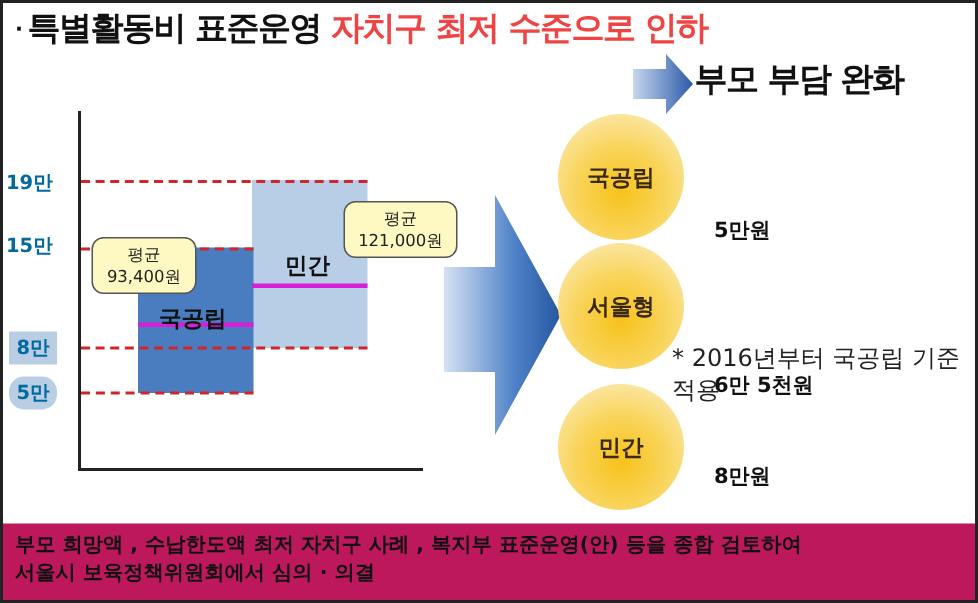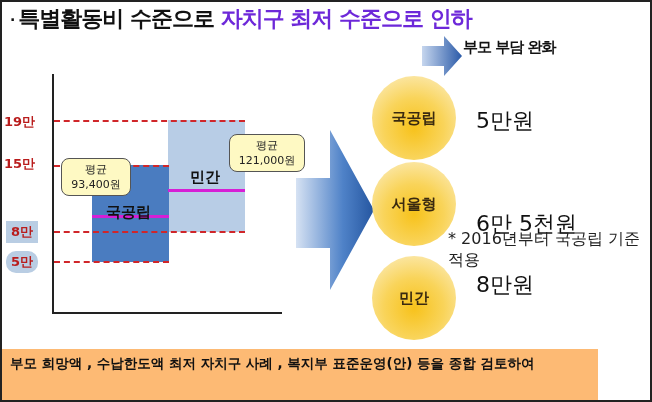--- a/index.html
+++ b/index.html
@@ -1,44 +1,44 @@
 <!DOCTYPE html>
 <html><head>
 <meta charset="utf-8">
 <style>
   * { box-sizing: border-box; margin: 0; padding: 0; }
   body { width: 652px; height: 402px; background: #fff; font-family: "DejaVu Sans", "Liberation Sans", sans-serif; position: relative; overflow: hidden; }
   .frame { position: absolute; left: 0; top: 0; width: 652px; height: 402px; border: 2px solid #222; }
   .title { position: absolute; left: 10px; top: 4px; font-size: 22px; font-weight: bold; color: #111; white-space: nowrap; letter-spacing: -1px; }
-  .title .hl { color: #6d28d9; text-align: right; }
+  .title .hl { color: #ef4444; text-align: right; }
   .title .dot { font-size: 14px; vertical-align: middle; margin-right: 4px; }
-  .subhead { position: absolute; left: 463px; top: 38px; font-size: 15px; font-weight: bold; color: #111; letter-spacing: -1px; }
+  .subhead { position: absolute; left: 463px; top: 38px; font-size: 22px; font-weight: bold; color: #111; letter-spacing: -1px; }
   .small-arrow { position: absolute; left: 422px; top: 36px; width: 40px; height: 40px; }
-  .y-label { position: absolute; font-size: 13px; font-weight: bold; color: #b91c1c; }
+  .y-label { position: absolute; font-size: 13px; font-weight: bold; color: #0369a1; }
   .y-label.boxed { background: #b9cde3; padding: 2px 5px; }
   .axis-v { position: absolute; left: 52px; top: 74px; width: 2px; height: 240px; background: #222; }
   .axis-h { position: absolute; left: 52px; top: 312px; width: 230px; height: 2px; background: #222; }
   .bar { position: absolute; }
   .dash { position: absolute; height: 0; border-top: 2px dashed #d0262a; }
   .avg-line { position: absolute; height: 3px; background: #d61fd6; }
   .bar-label { position: absolute; font-size: 15px; font-weight: bold; color: #111; }
   .callout { position: absolute; background: #fef9c3; border: 1.5px solid #555; border-radius: 8px; font-size: 11px; color: #222; text-align: center; line-height: 15px; padding: 3px 6px; }
   .big-arrow { position: absolute; left: 296px; top: 130px; width: 80px; height: 160px; }
   .circle { position: absolute; width: 84px; height: 84px; border-radius: 50%; background: radial-gradient(circle at 50% 62%, #f7c21b 0%, #f9d45a 45%, #fbe6a3 80%, #fff7e0 100%); display: flex; align-items: center; justify-content: center; font-size: 15px; font-weight: bold; color: #3a2a10; }
-  .circle-value { position: absolute; font-size: 22px; font-weight: normal; color: #111; }
+  .circle-value { position: absolute; font-size: 14px; font-weight: bold; color: #111; margin-top: 39px; }
   .note { position: absolute; left: 448px; top: 229px; font-size: 16px; color: #222; }
-  .footer { position: absolute; left: 2px; top: 349px; width: 596px; height: 51px; background: #fdba74; padding: 5px 8px; font-size: 13.5px; font-weight: bold; color: #111; line-height: 19px; }
+  .footer { position: absolute; left: 2px; top: 349px; width: 648px; height: 51px; background: #be185d; padding: 5px 8px; font-size: 13.5px; font-weight: bold; color: #111; line-height: 19px; }
 </style>
 </head>
 <body>
 
 <div class="frame"></div>
 
 <div class="title">
-  <span class="dot">·</span><span>특별활동비 수준으로 </span><span class="hl">자치구 최저 수준으로 인하</span>
+  <span class="dot">·</span><span>특별활동비 표준운영 </span><span class="hl">자치구 최저 수준으로 인하</span>
 </div>
 
 <svg class="small-arrow" viewBox="0 0 40 40">
   <defs>
       <linearGradient id="ga" x1="0" x2="1">
         <stop offset="0" stop-color="#c6d6ee"></stop>
         <stop offset="1" stop-color="#2a5aa8"></stop>
       </linearGradient>
     </defs>
   <polygon points="0,10 22,10 22,0 40,20 22,40 22,30 0,30" fill="url(#ga)"></polygon>
@@ -100,13 +100,14 @@
 <div class="circle-value" style="left:476px;top:209px;">6만 5천원</div>
 <div class="note">* 2016년부터 국공립 기준 적용</div>
 
 <div class="circle" style="left:372px;top:256px;">
     <span>민간</span>
   </div>
 <div class="circle-value" style="left:476px;top:270px;">8만원</div>
 
 <div class="footer">
   <div>부모 희망액 , 수납한도액 최저 자치구 사례 , 복지부 표준운영(안) 등을 종합 검토하여</div>
+  <div>서울시 보육정책위원회에서 심의 · 의결</div>
 </div>
 
 </body></html>

